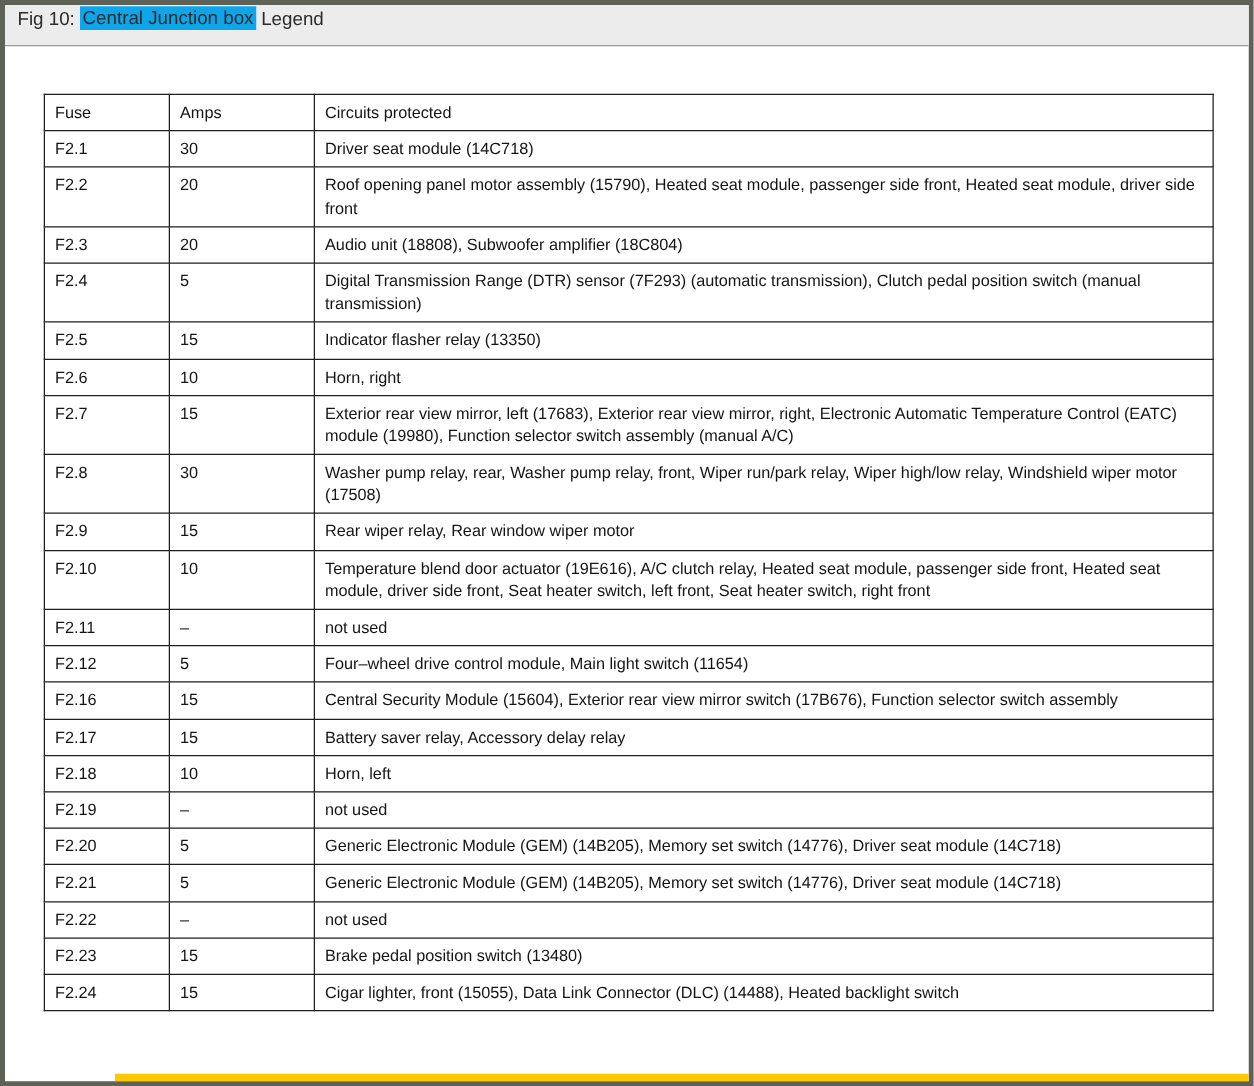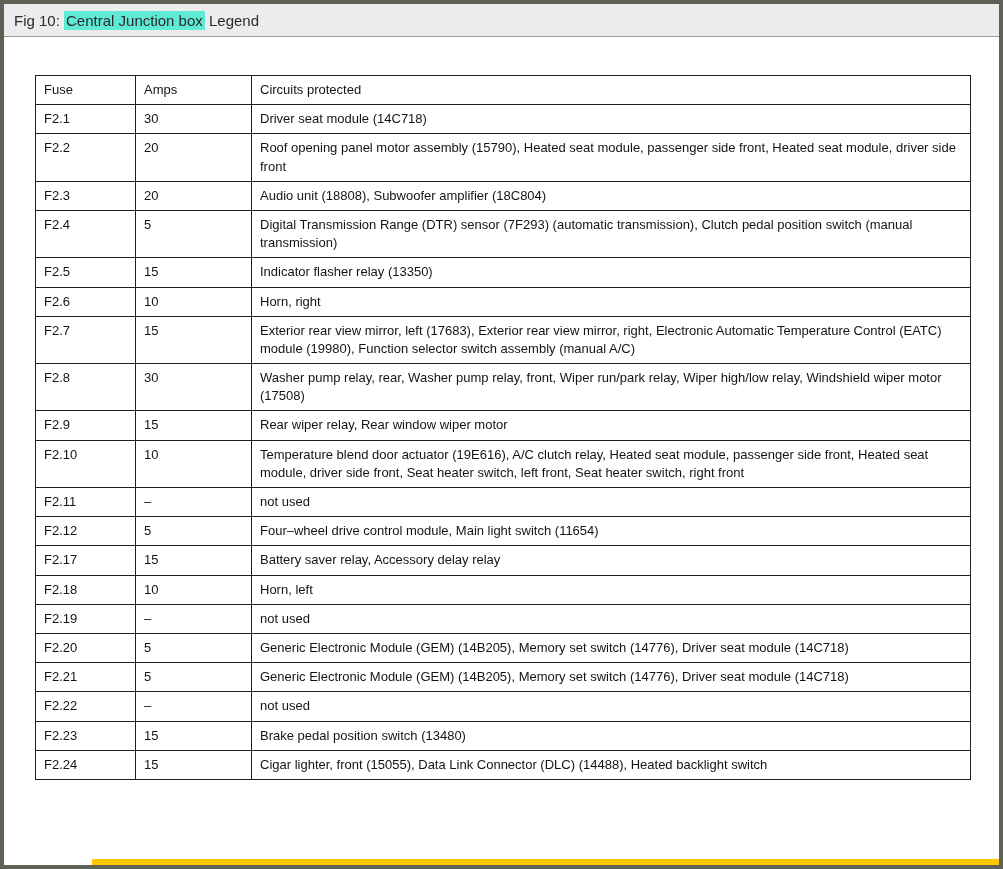--- a/index.html
+++ b/index.html
@@ -10,26 +10,26 @@
     border:4px solid #5e6156;
     background:#ffffff;
     overflow:hidden;
     font-family:"Liberation Sans","DejaVu Sans",sans-serif;
   }
   .titlebar{
     height:33px;
     box-sizing:border-box;
     background:#ececec;
     border-bottom:1px solid #9a9d94;
-    display:flex;align-items:center;
-    padding:0 0 0 10px;
+    display:flex;align-items:flex-end;
+    padding:0 0 12px 10px;
     font-size:15px;color:#2b2b2b;
     white-space:pre;
   }
-  .hl{background:#5eead4;padding:1px 2px;}
+  .hl{background:#0ea5e9;padding:1px 2px;}
   .doc{
     padding:38px 0 0 31px;
   }
   table.fuse-table{
     border-collapse:collapse;
     width:936px;
     table-layout:fixed;
     font-size:13px;
     line-height:1.4;
     color:#141414;
@@ -131,20 +131,25 @@
             <td>F2.11</td>
             <td>–</td>
             <td>not used</td>
           </tr>
           <tr>
             <td>F2.12</td>
             <td>5</td>
             <td>Four–wheel drive control module, Main light switch (11654)</td>
           </tr>
           <tr>
+            <td>F2.16</td>
+            <td>15</td>
+            <td>Central Security Module (15604), Exterior rear view mirror switch (17B676), Function selector switch assembly</td>
+          </tr>
+          <tr>
             <td>F2.17</td>
             <td>15</td>
             <td>Battery saver relay, Accessory delay relay</td>
           </tr>
           <tr>
             <td>F2.18</td>
             <td>10</td>
             <td>Horn, left</td>
           </tr>
           <tr>

